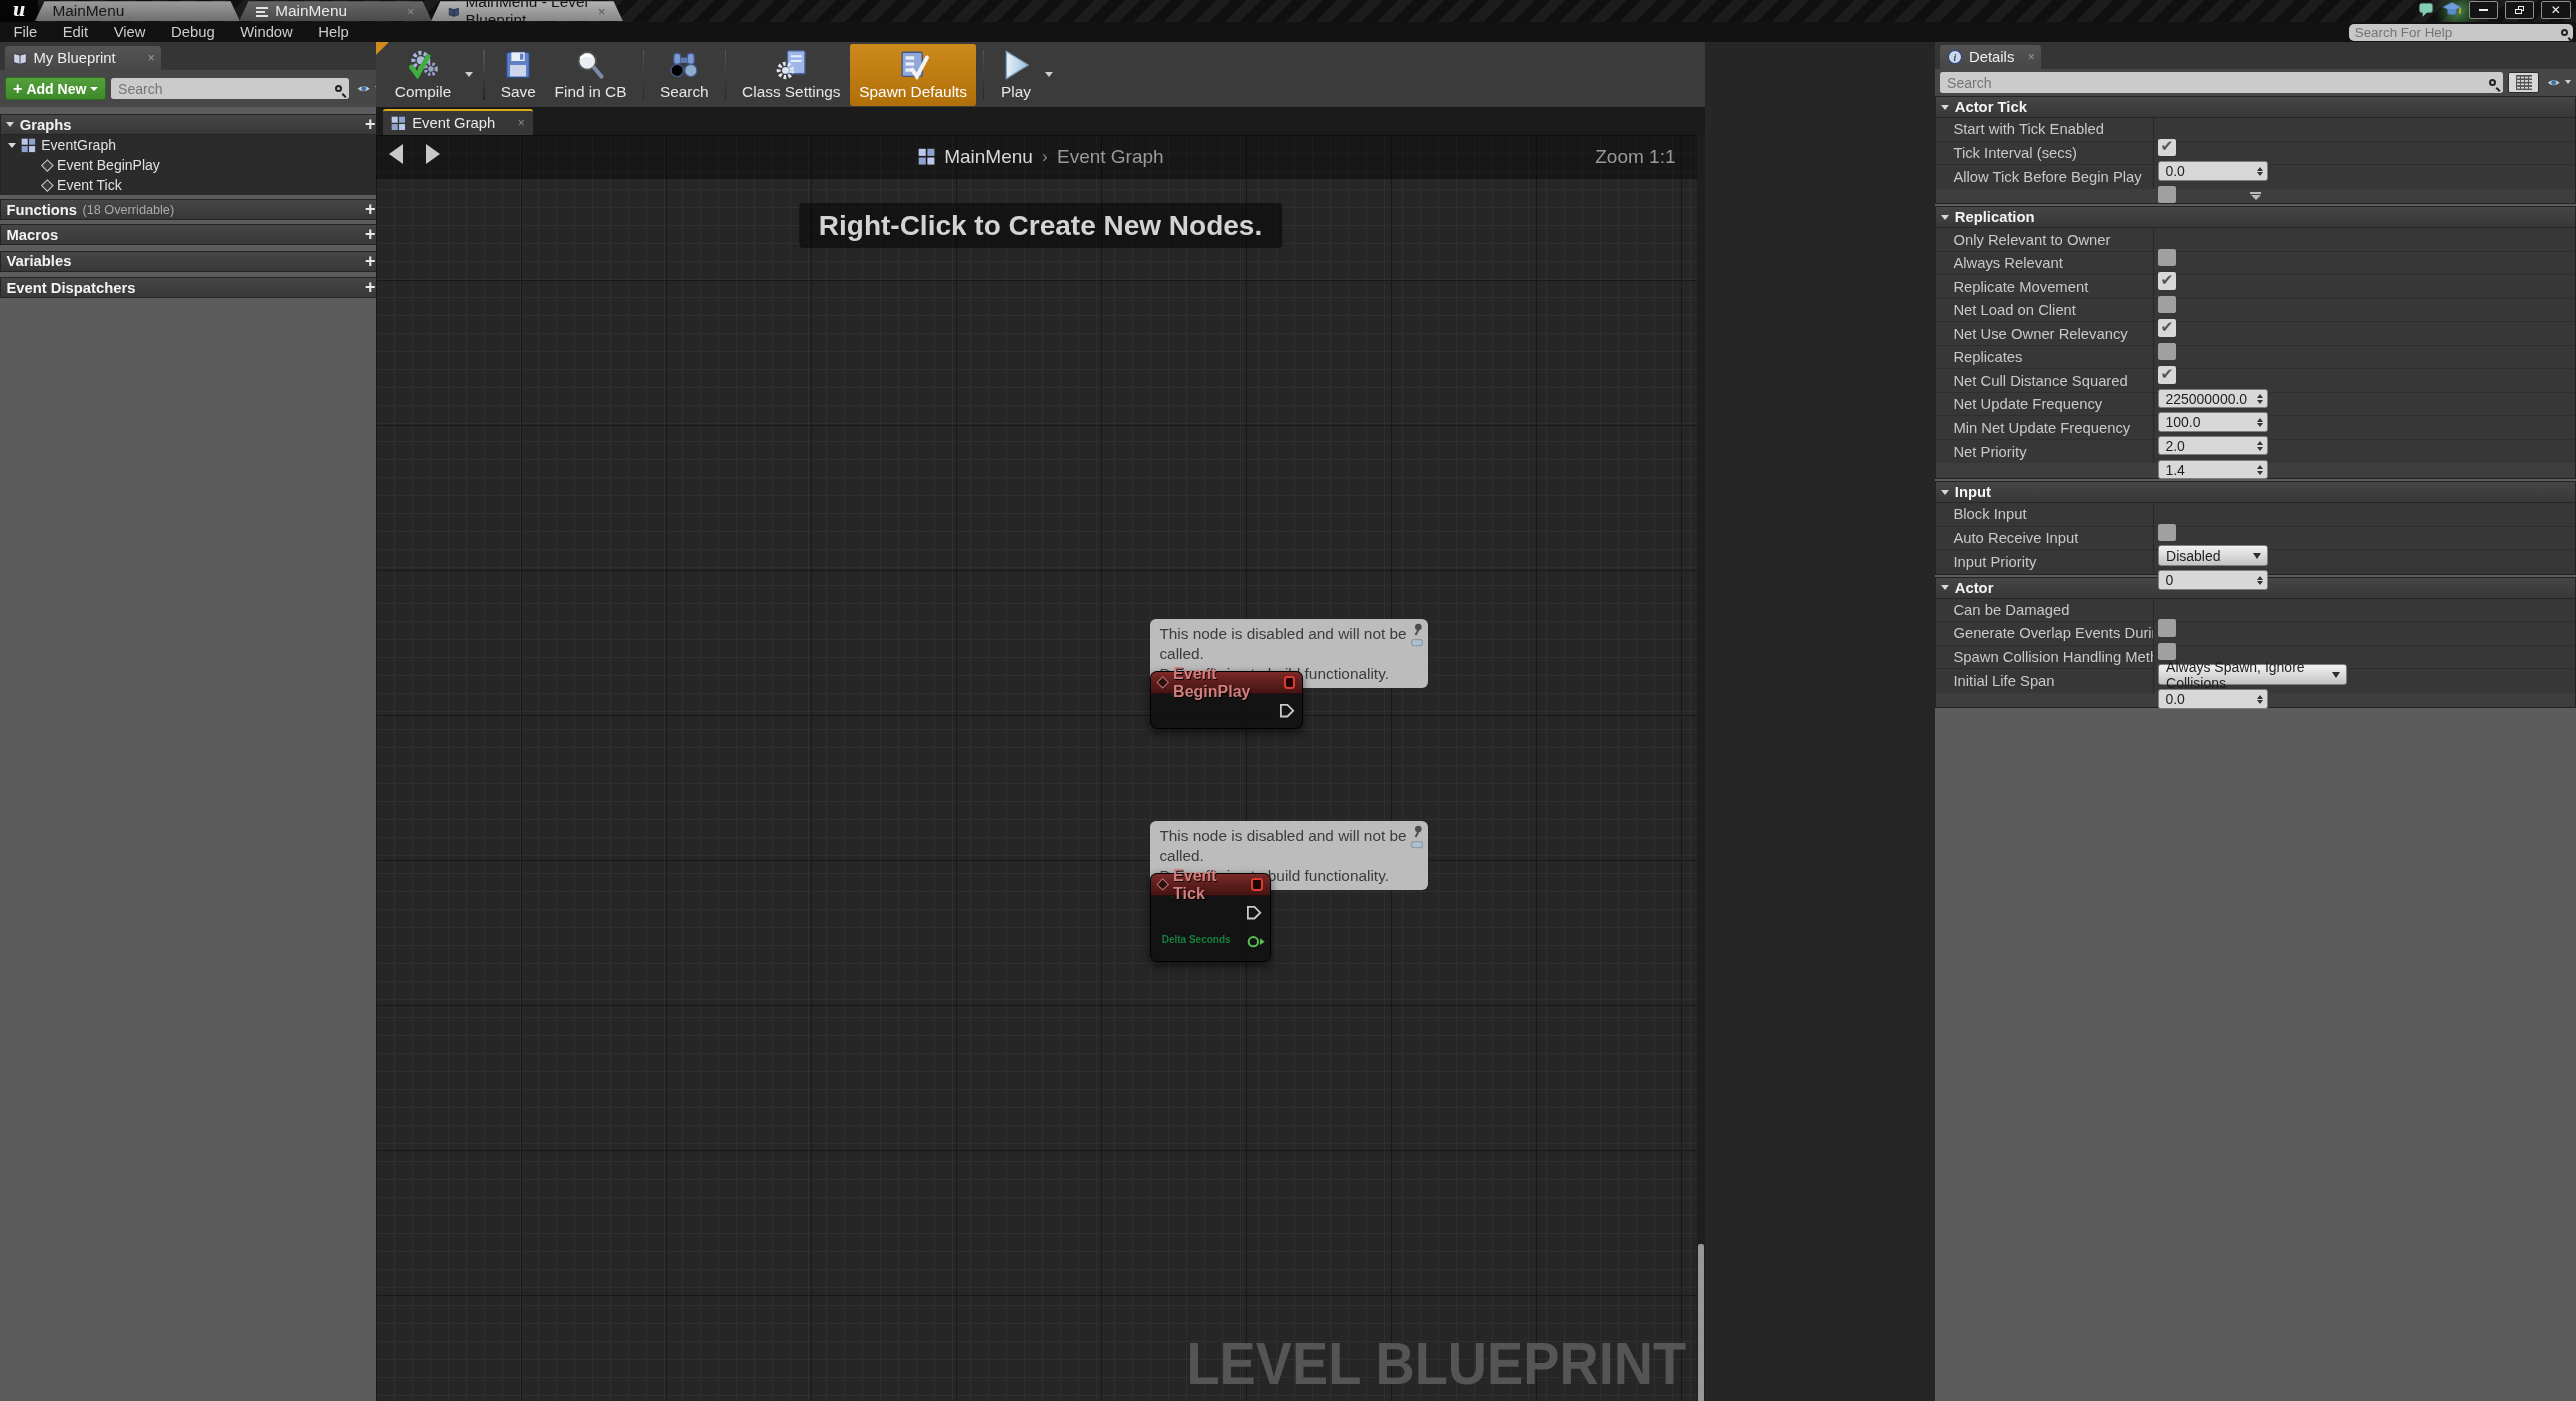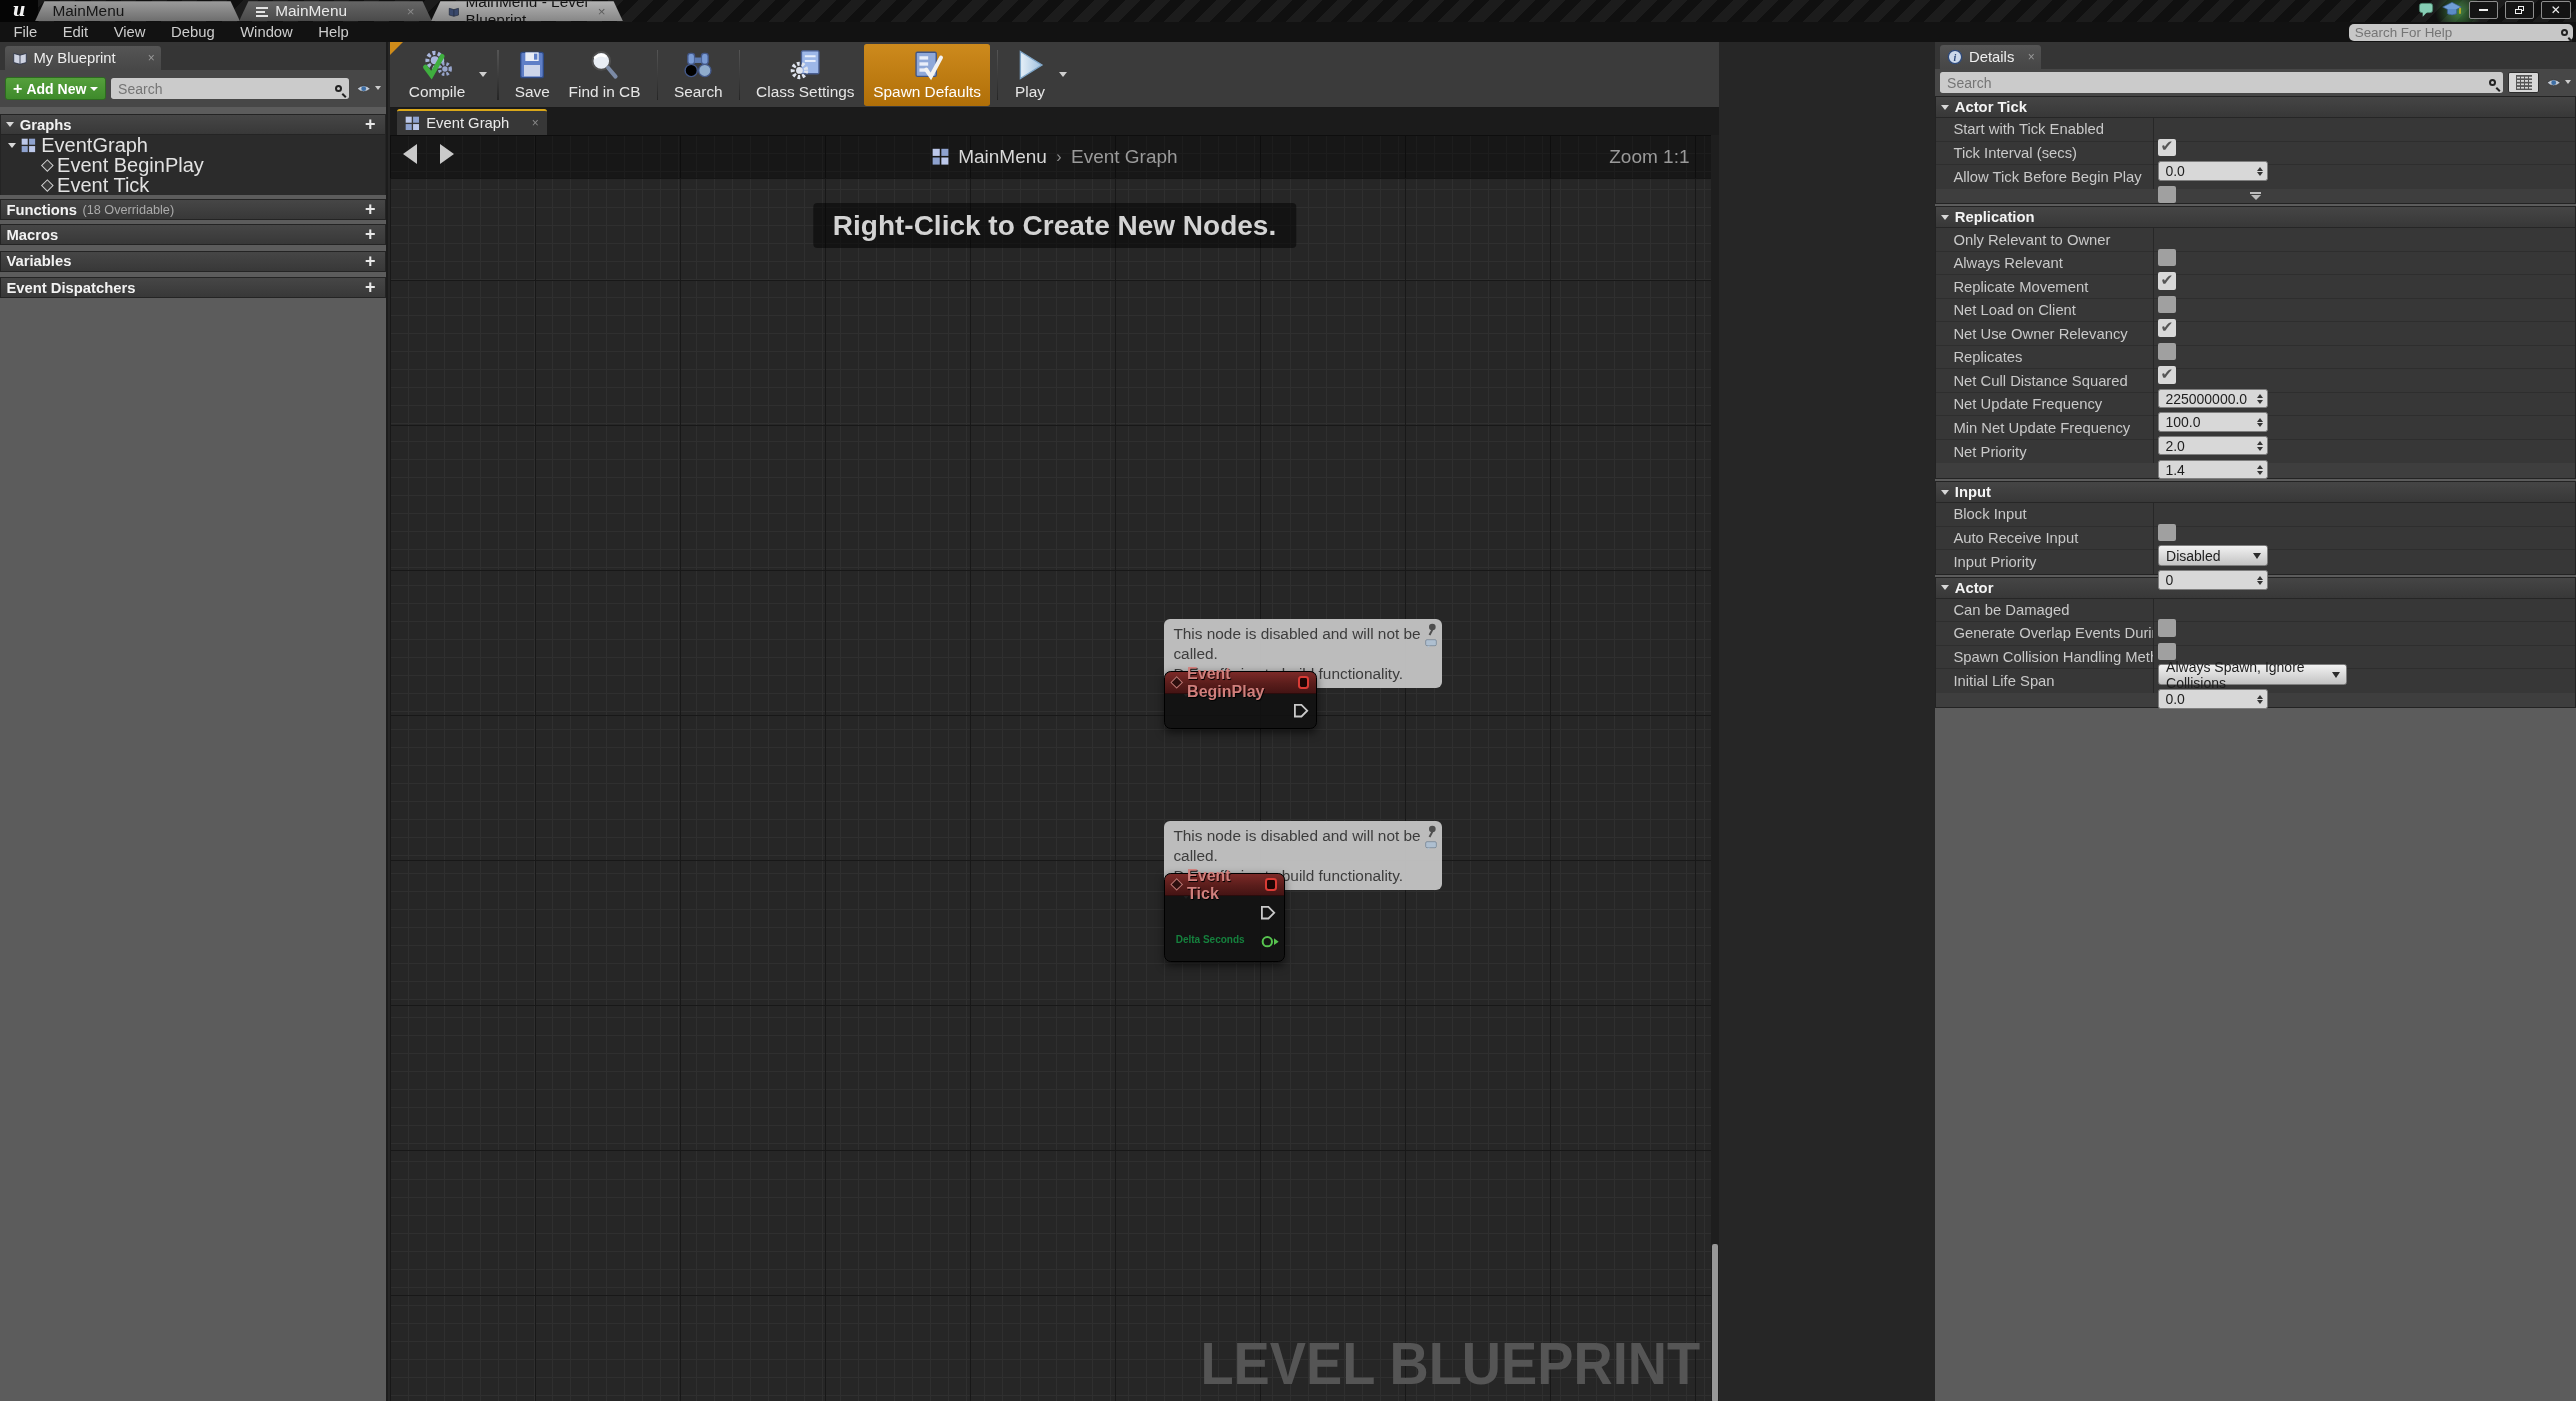--- a/index.html
+++ b/index.html
@@ -61,27 +61,27 @@
     font-family:"Liberation Sans", sans-serif; }
   .eye-wrap { display:flex; align-items:center; gap:2.7px; }
   .dn-sm { width:0; height:0; border-left:3.4px solid transparent; border-right:3.4px solid transparent; border-top:4px solid #cfcfcf; }
   .lp-section-header { height:21px; background:linear-gradient(#464646,#383838); border:0.7px solid #242424;
     display:flex; align-items:center; padding:0 5.4px; color:#f2f2f2; font-weight:bold; font-size:14.8px; position:relative; }
   .lp-section-header .plusbtn { position:absolute; right:9.4px; color:#e8e8e8; font-size:18px; font-weight:bold; }
   .lp-section-header .sub { font-weight:normal; color:#aaa; font-size:12.7px; margin-left:5.4px; }
   .tri-exp { width:0; height:0; border-left:4px solid transparent; border-right:4px solid transparent;
     border-top:5.4px solid #d8d8d8; margin-right:5.4px; }
   .lp-tree { background:#2b2b2b; border-left:0.7px solid #242424; border-right:0.7px solid #242424; }
-  .tree-row { height:20px; display:flex; align-items:center; color:#e2e2e2; font-size:20px; gap:5.4px; }
+  .tree-row { height:20px; display:flex; align-items:center; color:#e2e2e2; font-size:14px; gap:5.4px; }
   .tree-row.lvl1 { padding-left:6.7px; } .tree-row.lvl2 { padding-left:42px; }
   .sq4 { display:inline-block; }
   .diamond { width:8.7px; height:8.7px; border:1.3px solid #cfcfcf; background:#3a3a3a; transform:rotate(45deg); flex:none; }
 
   
-  .center { position:absolute; left:390px; top:42px; width:1329px; height:1359px; }
+  .center { position:absolute; left:376px; top:42px; width:1329px; height:1359px; }
   .toolbar { position:relative; height:66px; background:#3b3b3b; border-bottom:0.7px solid #1a1a1a;
     display:flex; align-items:center; padding-left:9.4px; }
   .corner { position:absolute; left:0; top:0; width:0; height:0; border-top:13.4px solid #cf8c1a; border-right:13.4px solid transparent; }
   .tbtn { display:flex; flex-direction:column; align-items:center; justify-content:center; height:62px;
     padding:0 9.4px; color:#e6e6e6; font-size:15.4px; gap:1.3px; border-radius:2.7px; }
   .tbtn.orange { background:linear-gradient(#cd8a1d,#b06f08); color:#fff; }
   .tbtn-arrow { width:0; height:0; border-left:4.7px solid transparent; border-right:4.7px solid transparent;
     border-top:5.4px solid #cfcfcf; margin:0 4px; }
   .tsep { width:1.3px; height:50px; background:linear-gradient(#555,#252525); margin:0 6.7px; }
   .graphtabs { height:27px; background:#1b1b1b; position:relative; }

